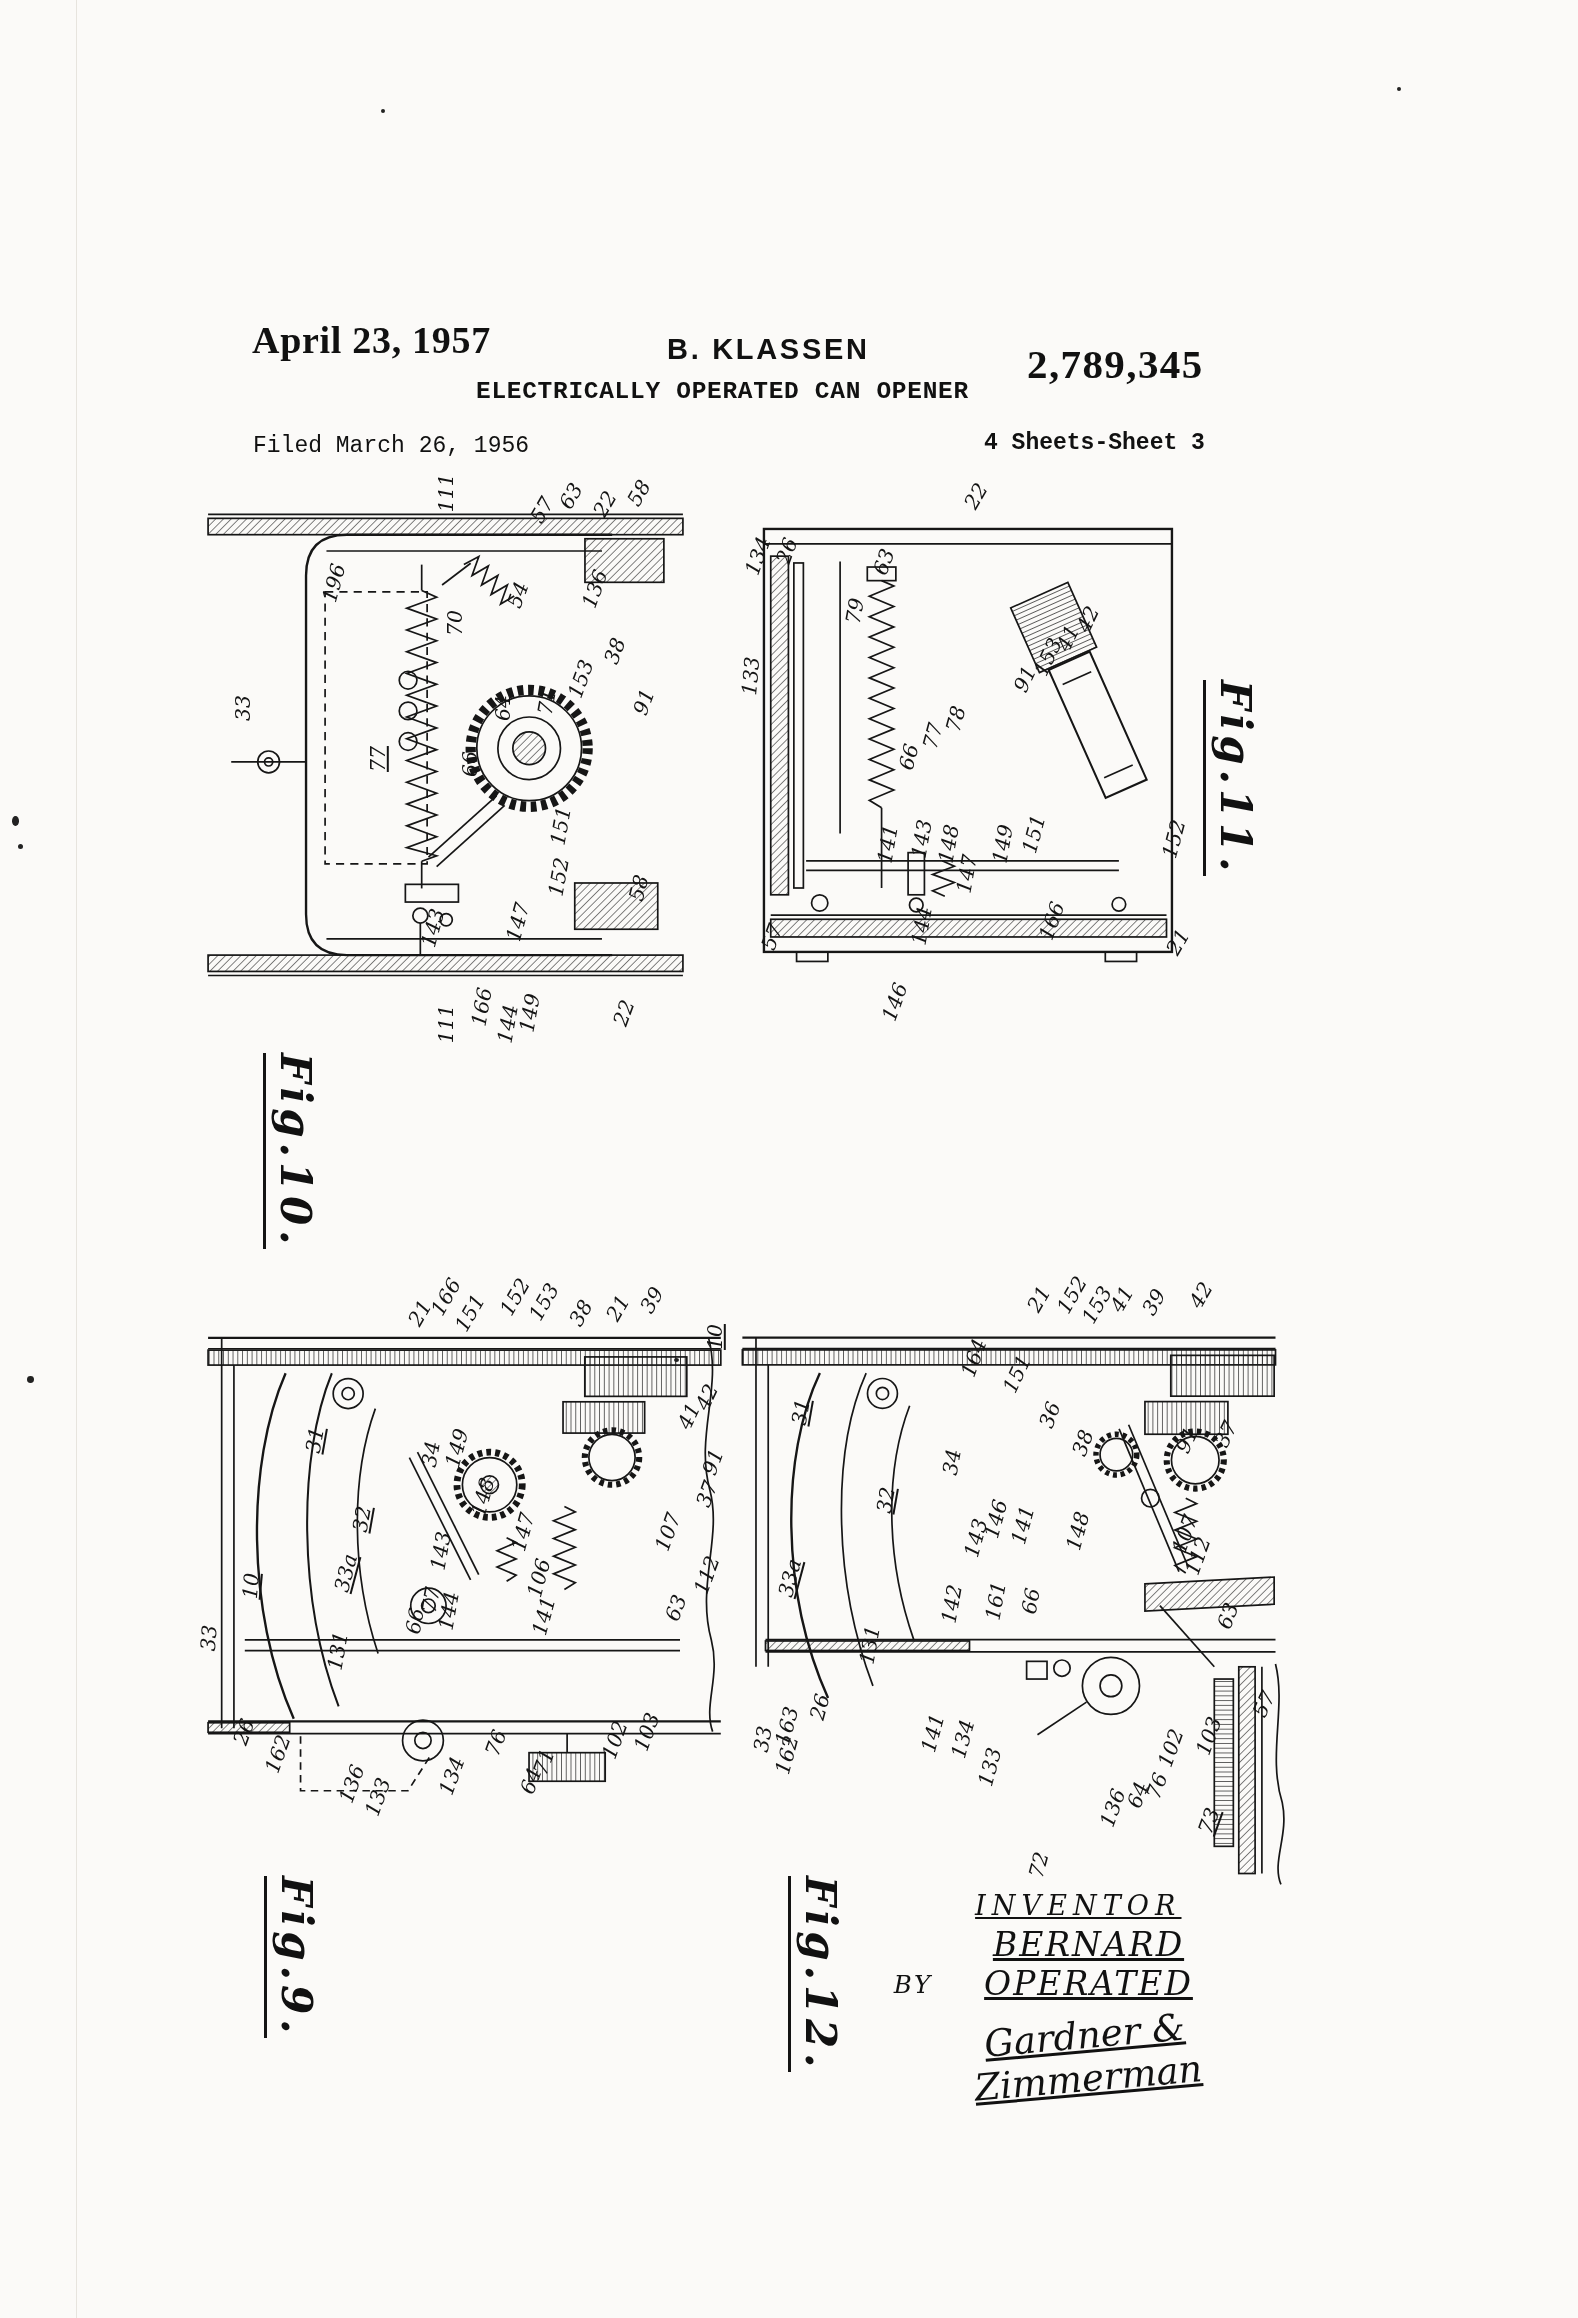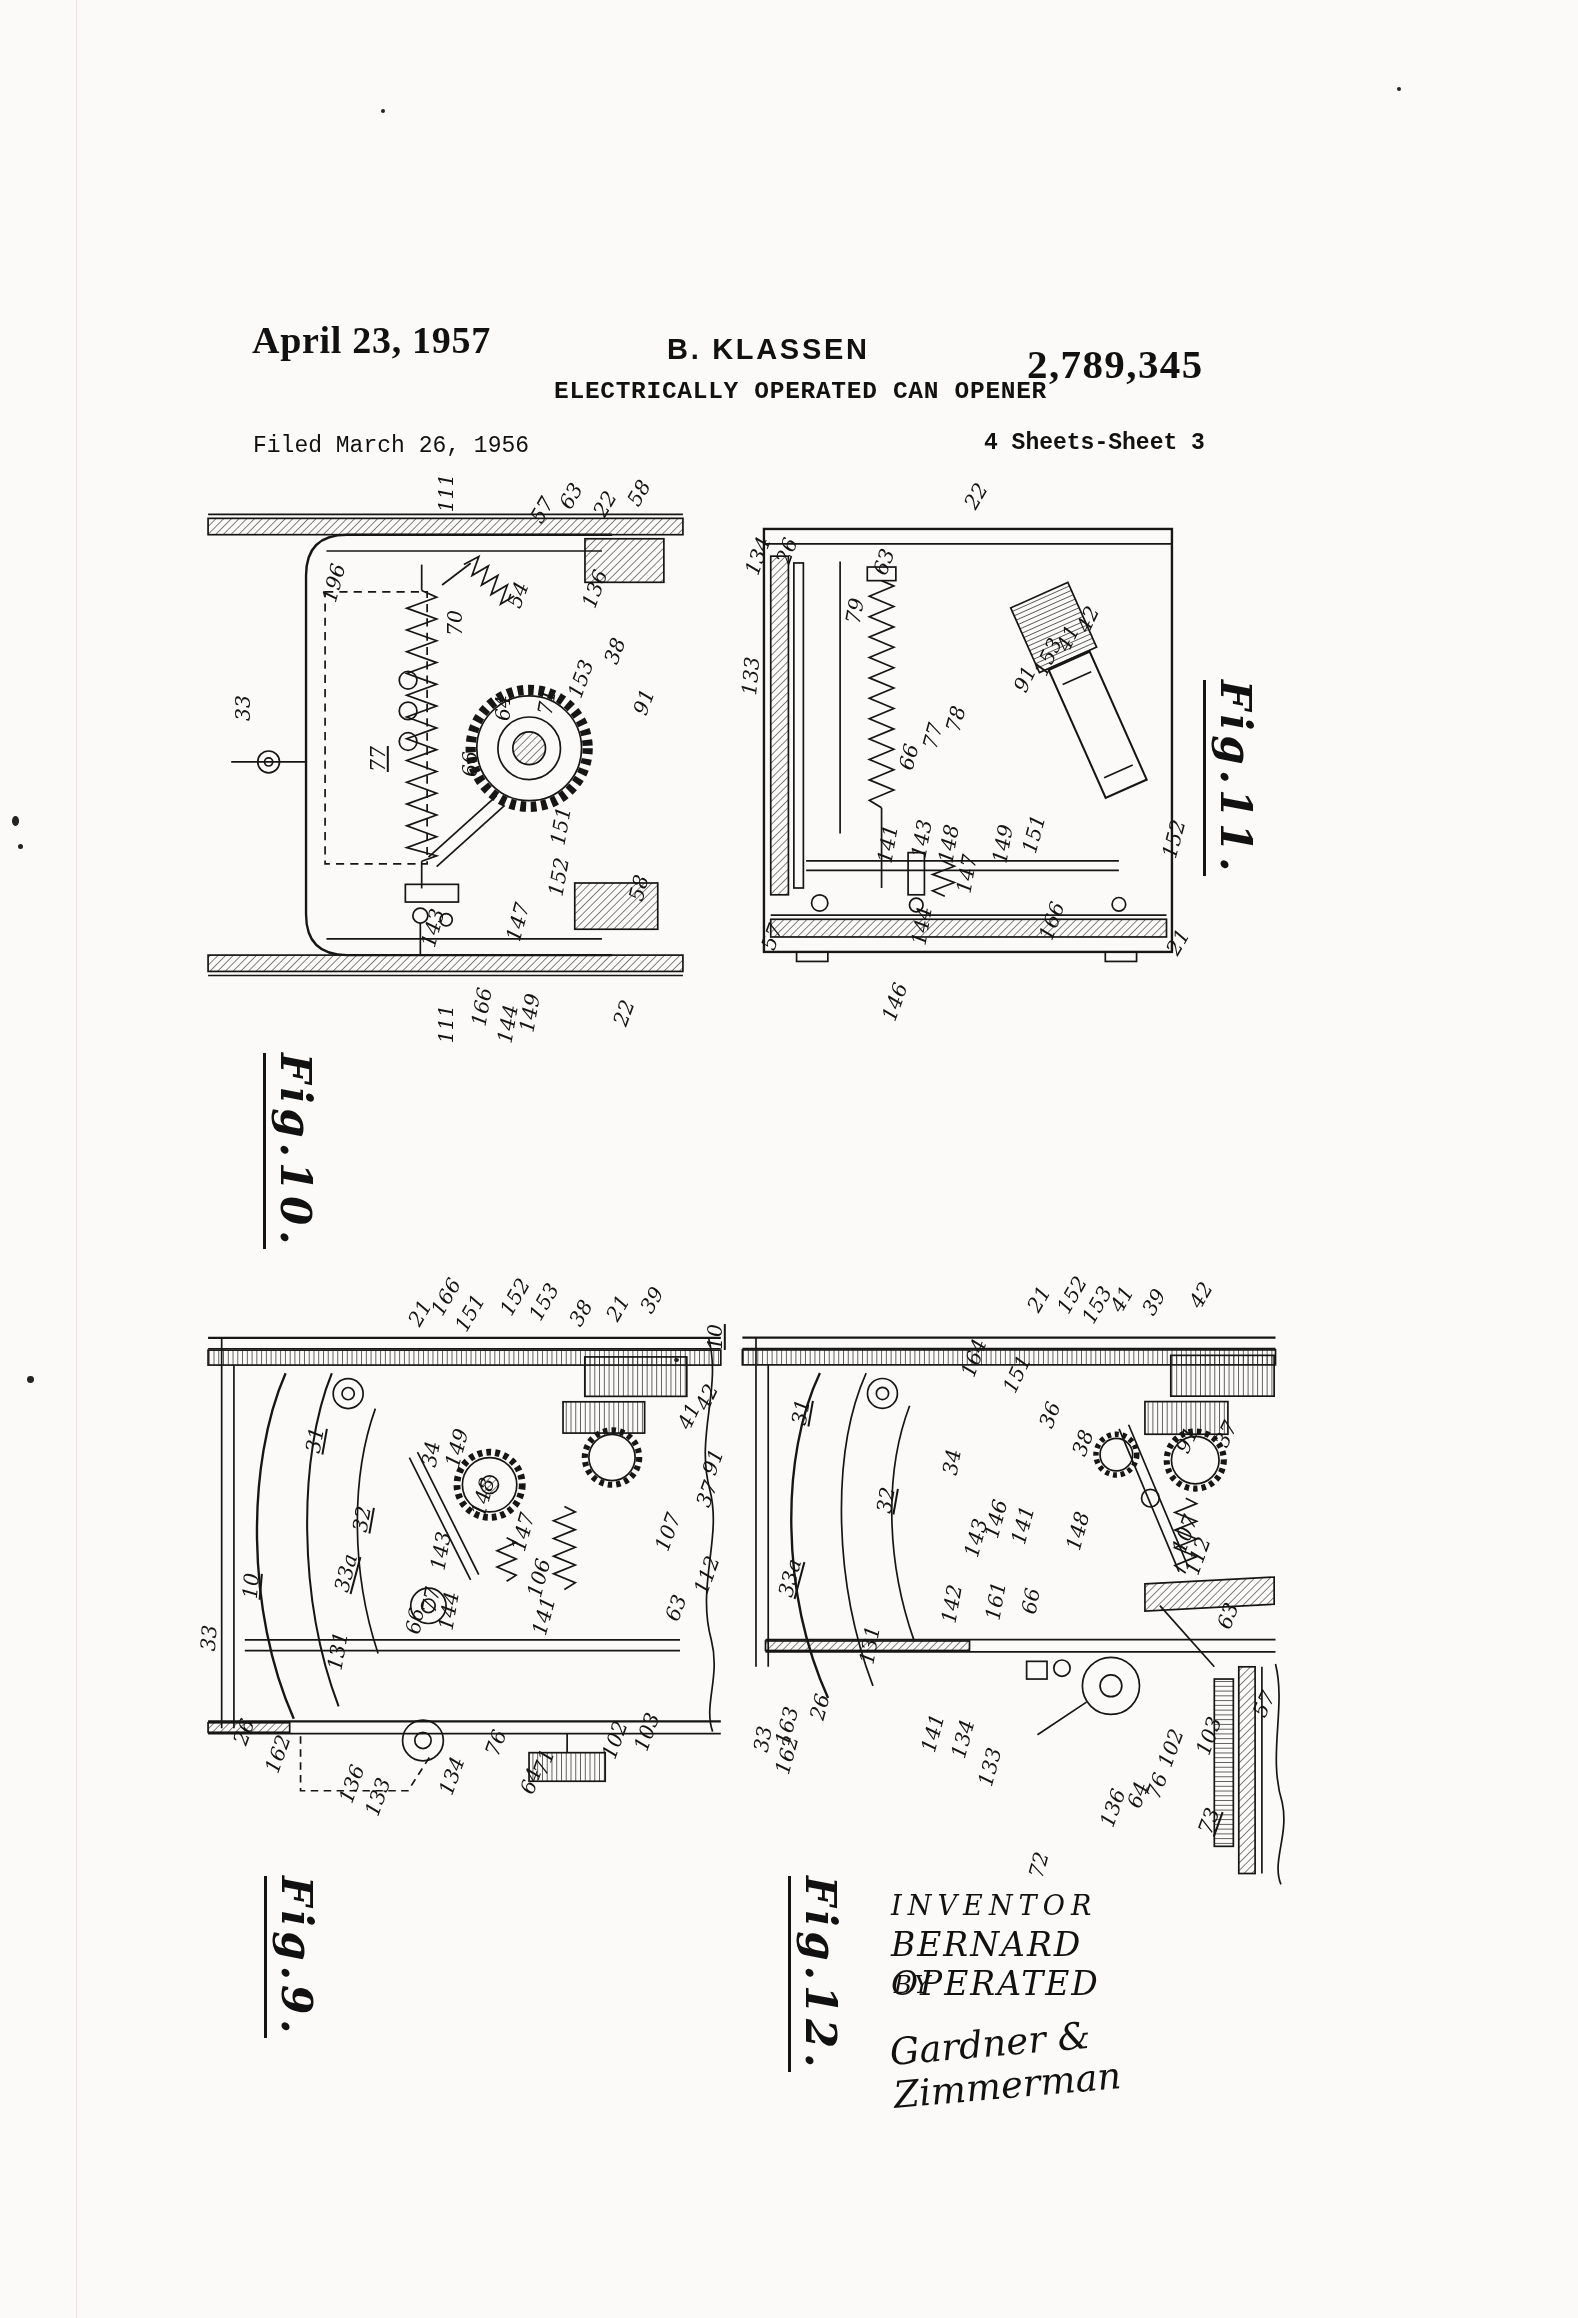--- a/index.html
+++ b/index.html
@@ -4,21 +4,21 @@
 <style>
   html,body{margin:0;padding:0;background:#fbfaf8;}
   #page{position:relative;width:1578px;height:2319px;background:#fbfaf8;overflow:hidden;
         font-family:"Liberation Serif", serif;color:#111;}
   #page > div, #page > header{position:absolute;}
 
   
   .h-date{left:252px;top:318px;font:700 38px "Liberation Serif", serif;letter-spacing:0.7px;}
   .h-author{left:667px;top:333px;font:700 29px "Liberation Sans", sans-serif;letter-spacing:2.7px;}
   .h-patnum{left:1027px;top:314px;font:700 41px "Liberation Serif", serif;letter-spacing:1.4px;margin-top:26px;}
-  .h-title{left:476px;top:378px;width:571px;text-align:right;font:700 24.5px "Liberation Mono", monospace;letter-spacing:0.7px;}
+  .h-title{left:476px;top:378px;width:571px;text-align:left;font:700 24.5px "Liberation Mono", monospace;letter-spacing:0.7px;}
   .h-filed{left:253px;top:433px;font:400 23px "Liberation Mono", monospace;}
   .h-sheet{left:984px;top:430px;font:700 23px "Liberation Mono", monospace;}
 
   
   .fig{position:absolute;}
   .fig svg{position:absolute;left:0;top:0;width:100%;height:100%;}
   #fig10{left:204px;top:476px;width:483px;height:565px;}
   #fig11{left:738px;top:480px;width:449px;height:544px;}
   #fig9{left:204px;top:1286px;width:527px;height:541px;}
   #fig12{left:738px;top:1286px;width:548px;height:629px;}
@@ -29,21 +29,21 @@
 
   .figcap{position:absolute;font:italic 700 42px "DejaVu Serif", serif;letter-spacing:4.8px;
           white-space:nowrap;transform-origin:0 0;transform:rotate(90deg);
           border-bottom:3.4px solid #141414;padding-bottom:5.4px;}
   #cap10{left:320px;top:1053px;}
   #cap11{left:1260px;top:680px;}
   #cap9{left:321px;top:1876px;}
   #cap12{left:845px;top:1876px;}
 
   
-  .sig{left:891px;top:1890px;width:395px;text-align:left;}
+  .sig{left:891px;top:1890px;width:395px;text-align:center;text-decoration:underline;}
   .sig-inventor-cap{font:italic 400 27px "DejaVu Serif", serif;letter-spacing:6.1px;margin-right:20.4px;}
   .sig-name{font:italic 400 33px "DejaVu Serif", serif;letter-spacing:2px;margin-top:4.1px;}
   .sig-by{position:absolute;left:2.7px;top:80px;font:italic 400 24.5px "DejaVu Serif", serif;letter-spacing:2.7px;}
   .sig-script{font:italic 400 37px "DejaVu Serif", serif;transform:rotate(-5deg);margin-top:11px;margin-right:4.1px;}
   .sig-att{font:italic 400 26px "DejaVu Serif", serif;letter-spacing:4.8px;margin-top:1.4px;margin-right:9.5px;border-top:2px solid #141414;display:inline-block;padding-top:4.1px;}
 
   
   .speck{position:absolute;background:#222;border-radius:50%;}
   .scanline{position:absolute;left:76px;top:0;width:1.4px;height:100%;background:#e7e4de;}
 </style>

